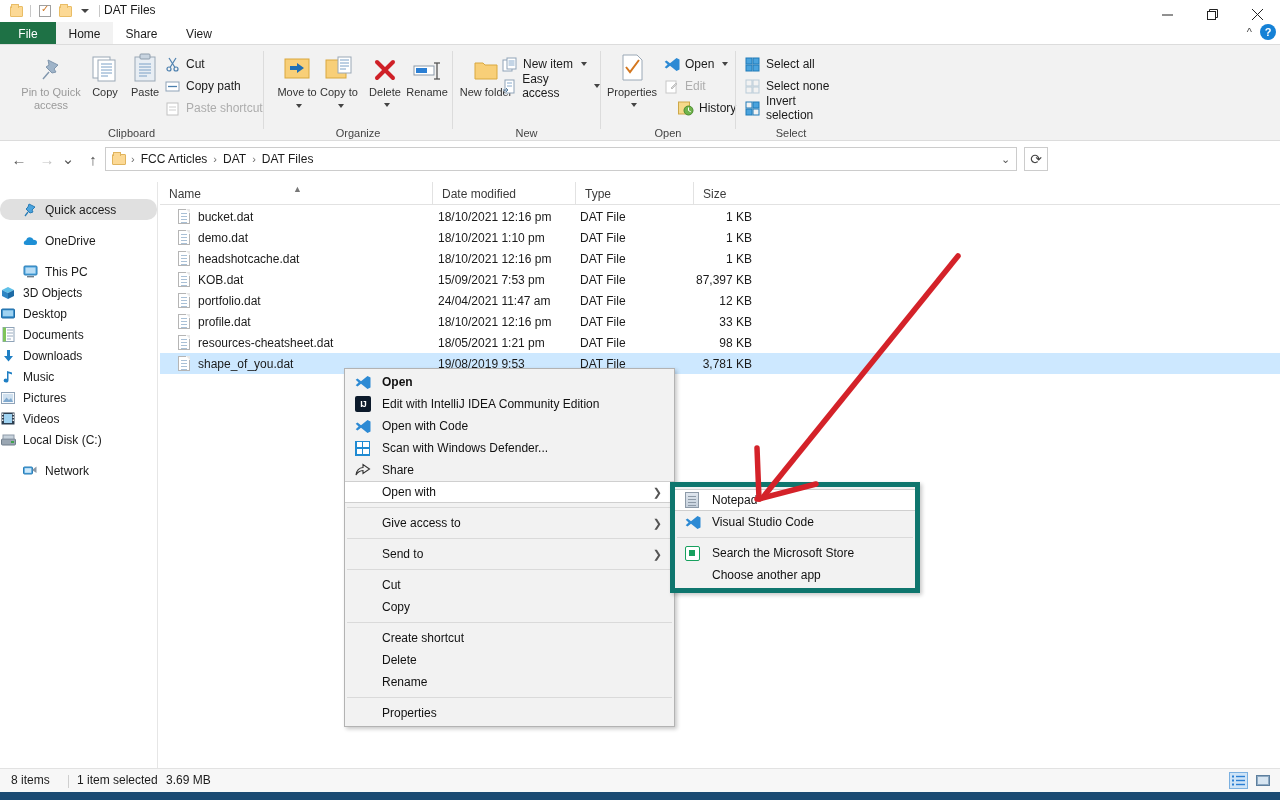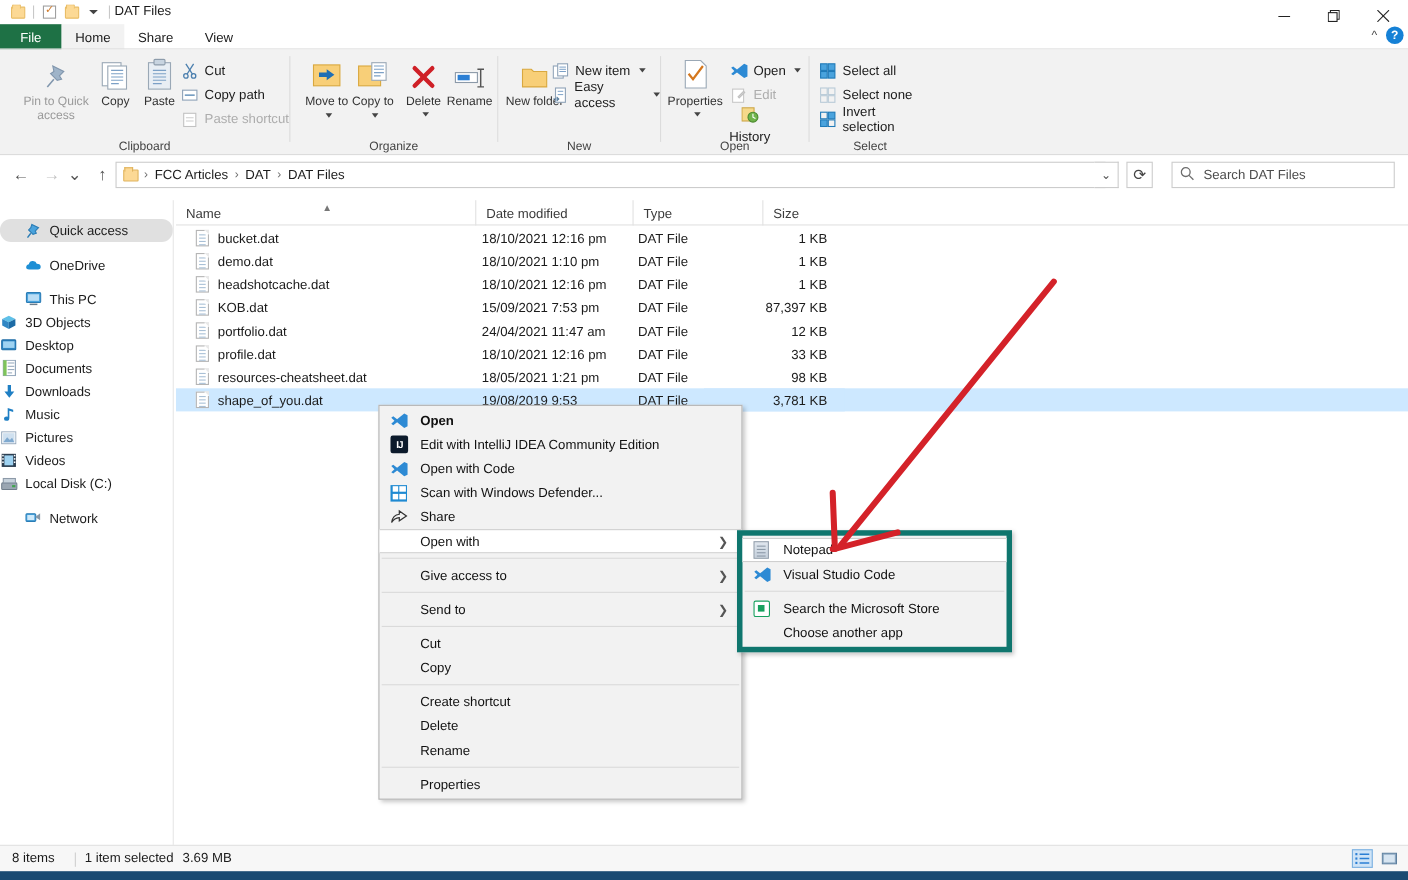--- a/index.html
+++ b/index.html
@@ -401,21 +401,21 @@
       </div>
       <div class="smallbtn dim" style="left:62px;top:30px;">
         <span class="si">
           <svg width="15" height="15" viewBox="0 0 15 15">
               <rect x="2" y="2" width="10" height="12" fill="#fff" stroke="#c8c8c8"></rect>
               <path d="M8 10 L13 5 L12 4 L7 9 Z" fill="#d8d8d8" stroke="#c0c0c0"></path>
             </svg>
         </span>
         <span>Edit</span>
       </div>
-      <div class="smallbtn" style="left:62px;top:52px;flex-direction:column;">
+      <div class="smallbtn" style="left:76px;top:52px;">
         <span class="si">
           <svg width="16" height="15" viewBox="0 0 16 15">
               <rect x="0.5" y="1" width="11" height="12" fill="#f6d98a" stroke="#cda748"></rect>
               <circle cx="10.5" cy="9.5" r="4.5" fill="#6fb34a" stroke="#4b8a2f"></circle>
               <path d="M10.5 6.5 L10.5 9.5 L12.8 10.8" stroke="#fff" stroke-width="1" fill="none"></path>
             </svg>
         </span>
         <span>History</span>
       </div>
       <div class="glabel">Open</div>
@@ -477,29 +477,20 @@
       <span class="crumb-sep">›</span>
       <span class="crumb">FCC Articles</span>
       <span class="crumb-sep">›</span>
       <span class="crumb">DAT</span>
       <span class="crumb-sep">›</span>
       <span class="crumb">DAT Files</span>
     </div>
     <div class="dd-btn">⌄</div>
     <div class="refresh-btn">⟳</div>
 
-    <div class="searchbox">
-      <span class="search-ico">
-        <svg width="13" height="13" viewBox="0 0 13 13" style="transform:rotate(45deg)">
-            <circle cx="5" cy="5" r="4" fill="none" stroke="#6d6d6d" stroke-width="1.2"></circle>
-            <line x1="8" y1="8" x2="12" y2="12" stroke="#6d6d6d" stroke-width="1.2"></line>
-          </svg>
-      </span>
-      <span class="ph">Search DAT Files</span>
-    </div>
   </div>
 
   <div class="colhdr">
     <div class="col" style="left:0;width:272px;">
       <span>Name</span>
       <span class="sortmark">▲</span>
     </div>
     <div class="col" style="left:272px;width:143px;">
       <span>Date modified</span>
     </div>

